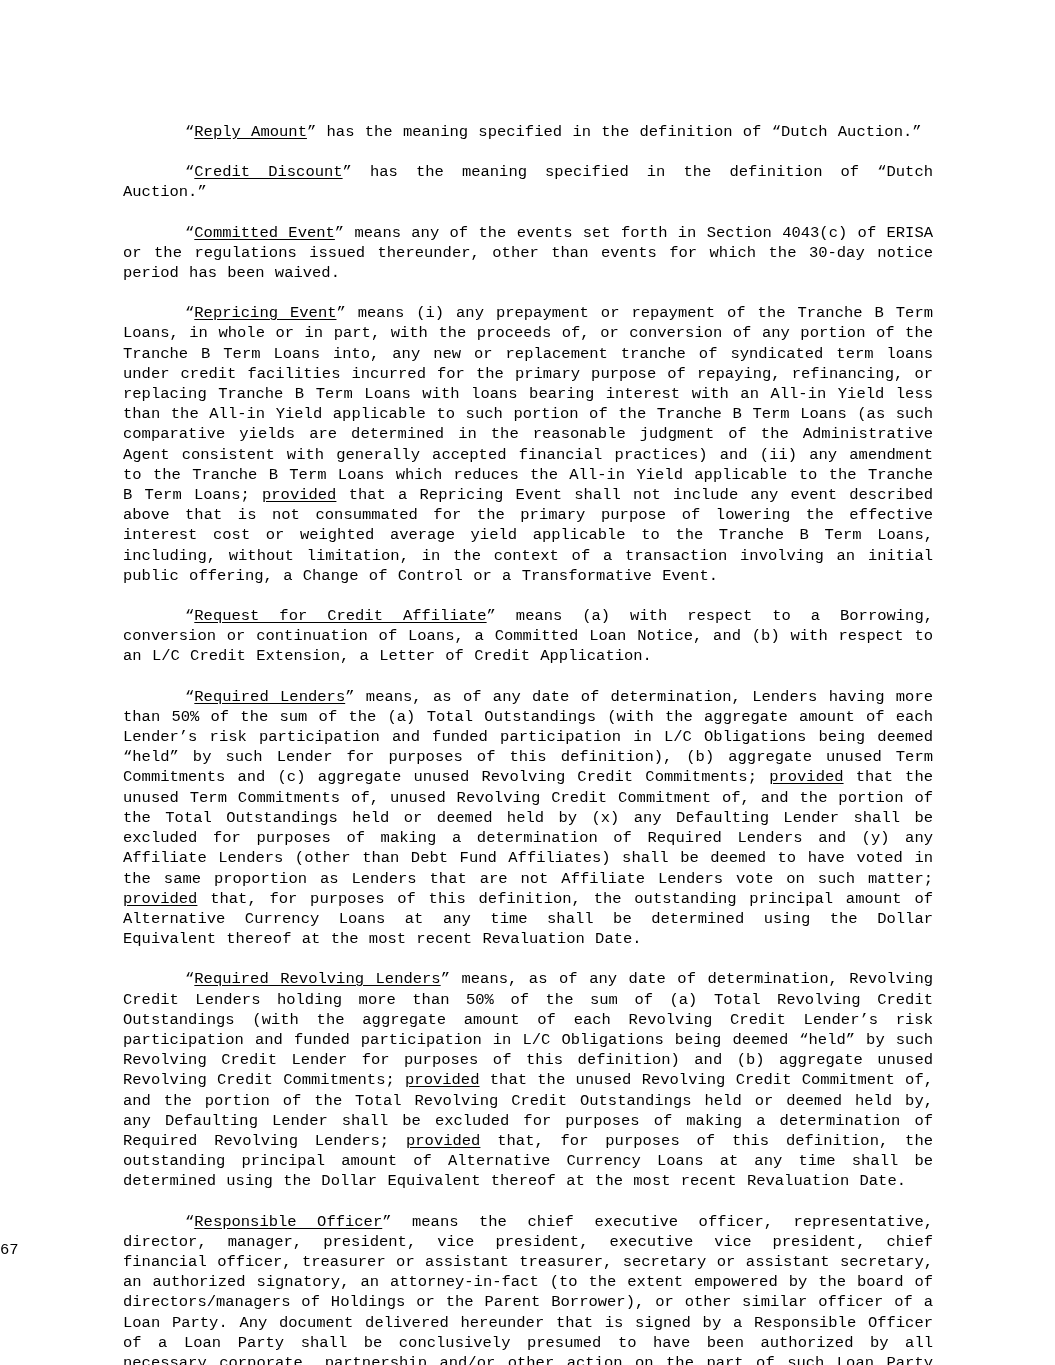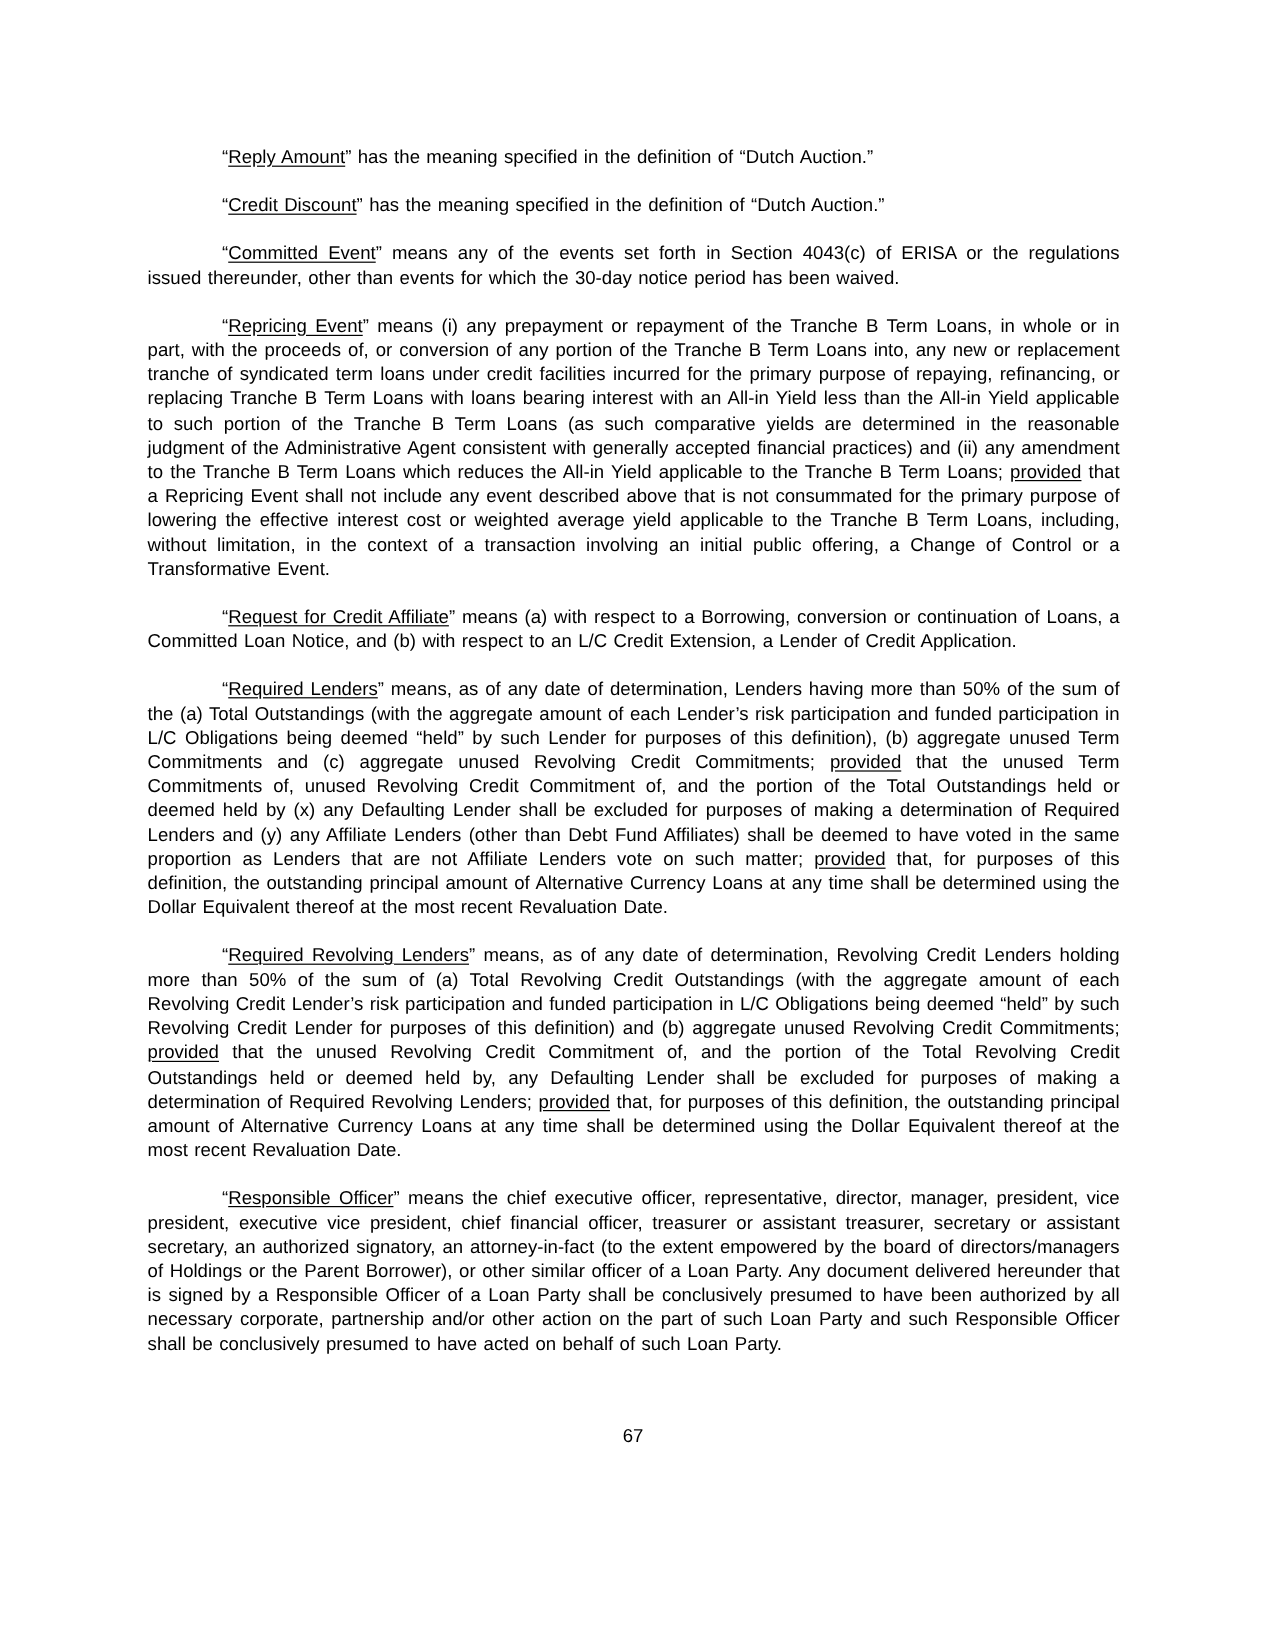--- a/index.html
+++ b/index.html
@@ -6,21 +6,21 @@
     margin: 0;
     padding: 0;
     background: #ffffff;
   }
   .page {
     position: relative;
     width: 1055px;
     height: 1365px;
     background: #ffffff;
     color: #000000;
-    font-family: Liberation Sans, sans-serif;
+    font-family: Liberation Mono, monospace;
     font-size: 15.5px;
     line-height: 20.2px;
     overflow: hidden;
   }
   .content {
     position: absolute;
     top: 122px;
     left: 123px;
     width: 810px;
   }
@@ -29,35 +29,35 @@
     text-indent: 62px;
     text-align: justify;
     word-spacing: 1px;
   }
   .content p.para span.u {
     text-decoration: underline;
     text-underline-offset: 2px;
   }
   .footer {
     position: absolute;
-    top: 1188px;
+    top: 1240px;
     left: 0;
     width: 100%;
-    text-align: center;
+    text-align: left;
     font-size: 15.5px;
   }
 </style>
 </head>
 <body>
 
 <div class="page">
   <div class="content">
       <p class="para"><span>“</span><span class="u">Reply Amount</span><span>” has the meaning specified in the definition of “Dutch Auction.”</span></p>
       <p class="para"><span>“</span><span class="u">Credit Discount</span><span>” has the meaning specified in the definition of “Dutch Auction.”</span></p>
       <p class="para"><span>“</span><span class="u">Committed Event</span><span>” means any of the events set forth in Section 4043(c) of ERISA or the regulations issued thereunder, other than events for which the 30-day notice period has been waived.</span></p>
       <p class="para"><span>“</span><span class="u">Repricing Event</span><span>” means (i) any prepayment or repayment of the Tranche B Term Loans, in whole or in part, with the proceeds of, or conversion of any portion of the Tranche B Term Loans into, any new or replacement tranche of syndicated term loans under credit facilities incurred for the primary purpose of repaying, refinancing, or replacing Tranche B Term Loans with loans bearing interest with an All-in Yield less than the All-in Yield applicable to such portion of the Tranche B Term Loans (as such comparative yields are determined in the reasonable judgment of the Administrative Agent consistent with generally accepted financial practices) and (ii) any amendment to the Tranche B Term Loans which reduces the All-in Yield applicable to the Tranche B Term Loans; </span><span class="u">provided</span><span> that a Repricing Event shall not include any event described above that is not consummated for the primary purpose of lowering the effective interest cost or weighted average yield applicable to the Tranche B Term Loans, including, without limitation, in the context of a transaction involving an initial public offering, a Change of Control or a Transformative Event.</span></p>
-      <p class="para"><span>“</span><span class="u">Request for Credit Affiliate</span><span>” means (a) with respect to a Borrowing, conversion or continuation of Loans, a Committed Loan Notice, and (b) with respect to an L/C Credit Extension, a Lender of Credit Application.</span></p>
+      <p class="para"><span>“</span><span class="u">Request for Credit Affiliate</span><span>” means (a) with respect to a Borrowing, conversion or continuation of Loans, a Committed Loan Notice, and (b) with respect to an L/C Credit Extension, a Letter of Credit Application.</span></p>
       <p class="para"><span>“</span><span class="u">Required Lenders</span><span>” means, as of any date of determination, Lenders having more than 50% of the sum of the (a) Total Outstandings (with the aggregate amount of each Lender’s risk participation and funded participation in L/C Obligations being deemed “held” by such Lender for purposes of this definition), (b) aggregate unused Term Commitments and (c) aggregate unused Revolving Credit Commitments; </span><span class="u">provided</span><span> that the unused Term Commitments of, unused Revolving Credit Commitment of, and the portion of the Total Outstandings held or deemed held by (x) any Defaulting Lender shall be excluded for purposes of making a determination of Required Lenders and (y) any Affiliate Lenders (other than Debt Fund Affiliates) shall be deemed to have voted in the same proportion as Lenders that are not Affiliate Lenders vote on such matter; </span><span class="u">provided</span><span> that, for purposes of this definition, the outstanding principal amount of Alternative Currency Loans at any time shall be determined using the Dollar Equivalent thereof at the most recent Revaluation Date.</span></p>
       <p class="para"><span>“</span><span class="u">Required Revolving Lenders</span><span>” means, as of any date of determination, Revolving Credit Lenders holding more than 50% of the sum of (a) Total Revolving Credit Outstandings (with the aggregate amount of each Revolving Credit Lender’s risk participation and funded participation in L/C Obligations being deemed “held” by such Revolving Credit Lender for purposes of this definition) and (b) aggregate unused Revolving Credit Commitments; </span><span class="u">provided</span><span> that the unused Revolving Credit Commitment of, and the portion of the Total Revolving Credit Outstandings held or deemed held by, any Defaulting Lender shall be excluded for purposes of making a determination of Required Revolving Lenders; </span><span class="u">provided</span><span> that, for purposes of this definition, the outstanding principal amount of Alternative Currency Loans at any time shall be determined using the Dollar Equivalent thereof at the most recent Revaluation Date.</span></p>
       <p class="para"><span>“</span><span class="u">Responsible Officer</span><span>” means the chief executive officer, representative, director, manager, president, vice president, executive vice president, chief financial officer, treasurer or assistant treasurer, secretary or assistant secretary, an authorized signatory, an attorney-in-fact (to the extent empowered by the board of directors/managers of Holdings or the Parent Borrower), or other similar officer of a Loan Party.  Any document delivered hereunder that is signed by a Responsible Officer of a Loan Party shall be conclusively presumed to have been authorized by all necessary corporate, partnership and/or other action on the part of such Loan Party and such Responsible Officer shall be conclusively presumed to have acted on behalf of such Loan Party.</span></p>
     </div>
   <div class="footer">67</div>
 </div>
 
 </body></html>

